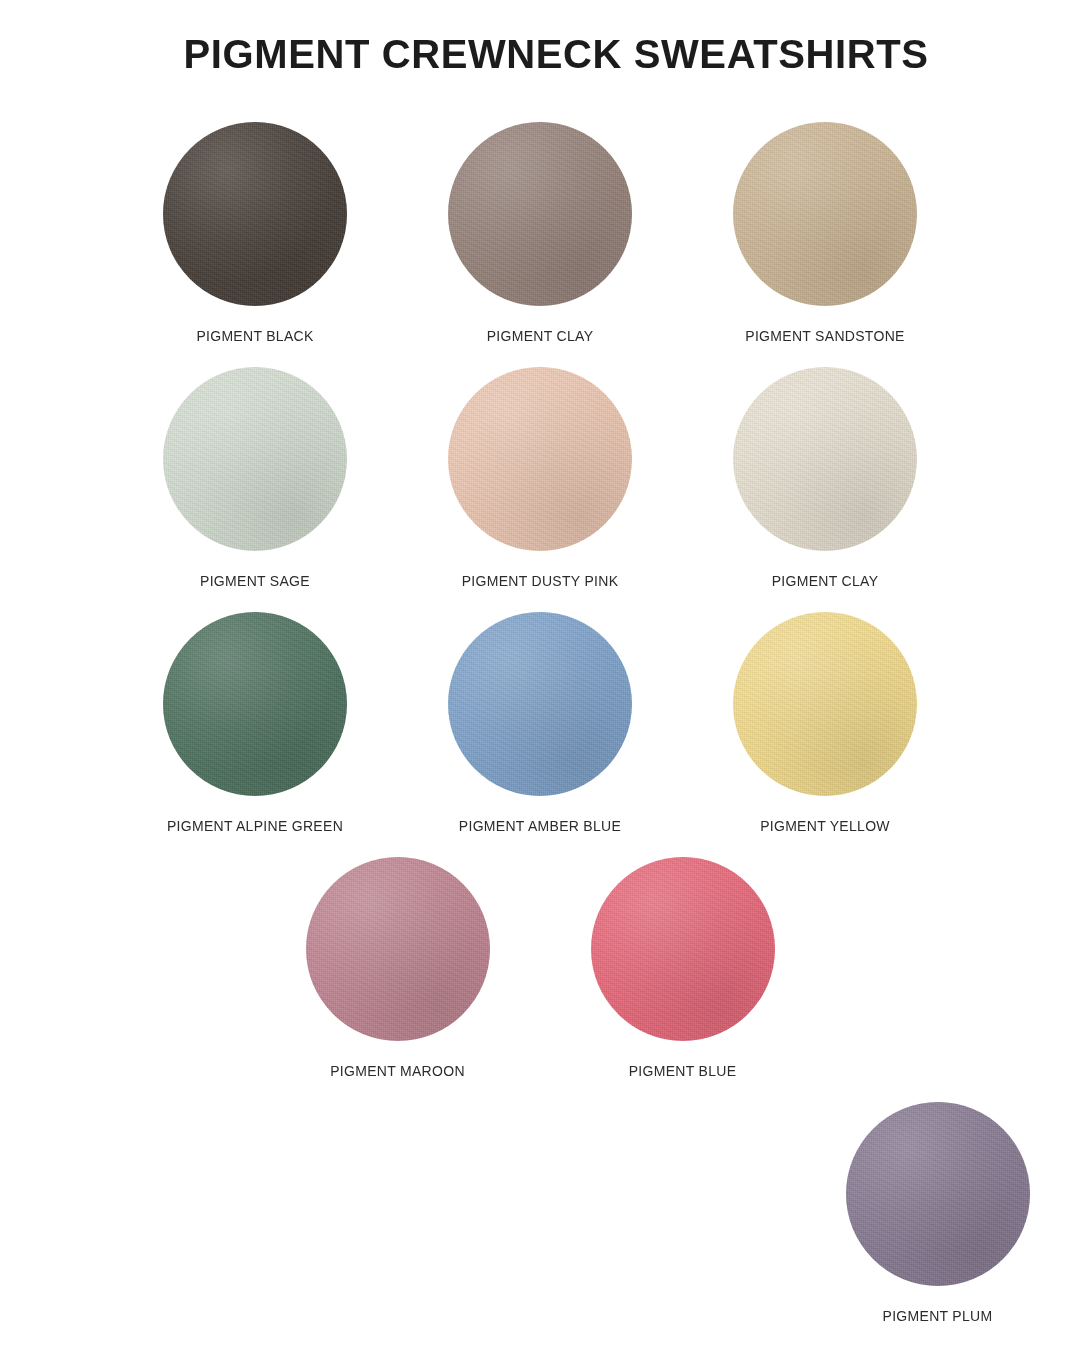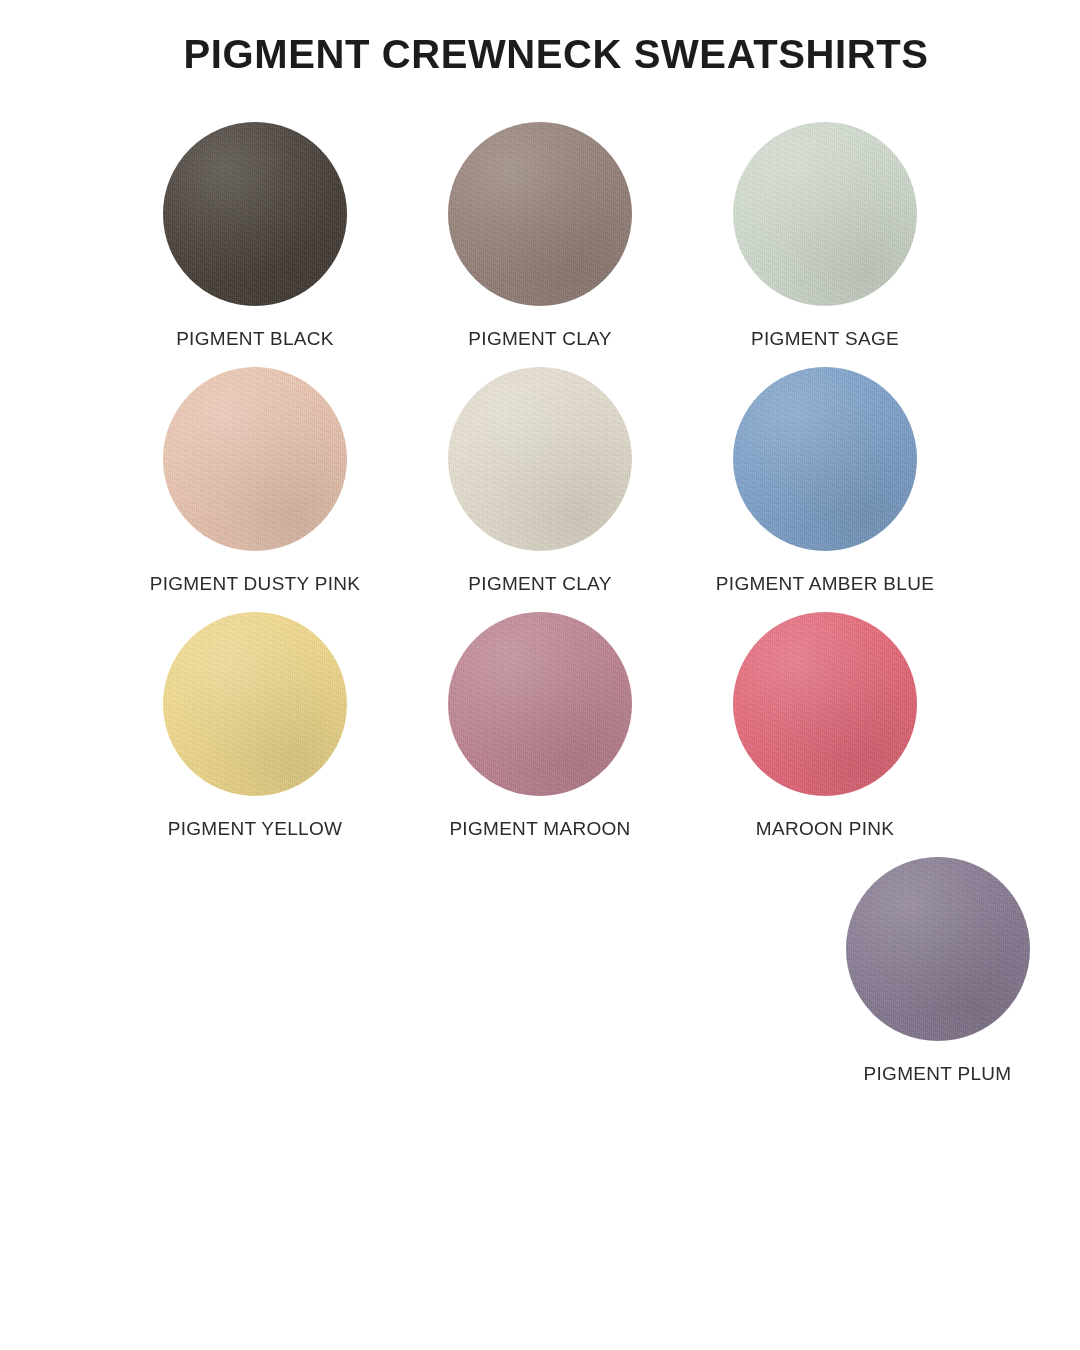--- a/index.html
+++ b/index.html
@@ -100,21 +100,21 @@
     background-image:
       repeating-linear-gradient(90deg, rgba(255,255,255,0.055) 0px, rgba(255,255,255,0.055) 1px, rgba(0,0,0,0.045) 1px, rgba(0,0,0,0.045) 2px),
       repeating-linear-gradient(0deg, rgba(255,255,255,0.045) 0px, rgba(255,255,255,0.045) 1px, rgba(0,0,0,0.035) 1px, rgba(0,0,0,0.035) 2px),
       repeating-linear-gradient(24deg, rgba(0,0,0,0.022) 0px, rgba(0,0,0,0.022) 2px, rgba(255,255,255,0.022) 2px, rgba(255,255,255,0.022) 5px);
     opacity: 0.85;
     pointer-events: none;
   }
 
   .swatch-label {
     margin-top: 22px;
-    font-size: 19px;
+    font-size: 14px;
     font-weight: 400;
     letter-spacing: 0.3px;
     color: #2b2b2b;
     text-align: center;
     white-space: nowrap;
     line-height: 1.2;
   }
 </style>
 </head>
 <body>
@@ -131,59 +131,71 @@
         <div class="swatch-label">PIGMENT BLACK</div>
       </div>
       <div class="swatch-cell">
         <div class="swatch-disc-wrap">
           <div class="swatch-disc" style="background: rgb(151, 131, 122);"></div>
         </div>
         <div class="swatch-label">PIGMENT CLAY</div>
       </div>
       <div class="swatch-cell">
         <div class="swatch-disc-wrap">
+          <div class="swatch-disc" style="background: rgb(205, 183, 150);"></div>
+        </div>
+        <div class="swatch-label">PIGMENT SANDSTONE</div>
+      </div>
+      <div class="swatch-cell">
+        <div class="swatch-disc-wrap">
           <div class="swatch-disc" style="background: rgb(212, 222, 209);"></div>
         </div>
         <div class="swatch-label">PIGMENT SAGE</div>
       </div>
       <div class="swatch-cell">
         <div class="swatch-disc-wrap">
           <div class="swatch-disc" style="background: rgb(237, 199, 178);"></div>
         </div>
         <div class="swatch-label">PIGMENT DUSTY PINK</div>
       </div>
       <div class="swatch-cell">
         <div class="swatch-disc-wrap">
           <div class="swatch-disc" style="background: rgb(231, 225, 209);"></div>
         </div>
         <div class="swatch-label">PIGMENT CLAY</div>
       </div>
       <div class="swatch-cell">
         <div class="swatch-disc-wrap">
+          <div class="swatch-disc" style="background: rgb(79, 115, 96);"></div>
+        </div>
+        <div class="swatch-label">PIGMENT ALPINE GREEN</div>
+      </div>
+      <div class="swatch-cell">
+        <div class="swatch-disc-wrap">
           <div class="swatch-disc" style="background: rgb(127, 163, 204);"></div>
         </div>
         <div class="swatch-label">PIGMENT AMBER BLUE</div>
       </div>
       <div class="swatch-cell">
         <div class="swatch-disc-wrap">
           <div class="swatch-disc" style="background: rgb(243, 220, 141);"></div>
         </div>
         <div class="swatch-label">PIGMENT YELLOW</div>
       </div>
       <div class="swatch-cell">
         <div class="swatch-disc-wrap">
           <div class="swatch-disc" style="background: rgb(192, 133, 147);"></div>
         </div>
         <div class="swatch-label">PIGMENT MAROON</div>
       </div>
       <div class="swatch-cell">
         <div class="swatch-disc-wrap">
           <div class="swatch-disc" style="background: rgb(232, 105, 122);"></div>
         </div>
-        <div class="swatch-label">MAROON PINK</div>
+        <div class="swatch-label">PIGMENT BLUE</div>
       </div>
       <div style="width: 1080px; display: flex; justify-content: flex-end;">
         <div class="swatch-cell solo">
           <div class="swatch-disc-wrap">
             <div class="swatch-disc" style="background: rgb(136, 123, 147);"></div>
           </div>
           <div class="swatch-label">PIGMENT PLUM</div>
         </div>
       </div>
     </div>

